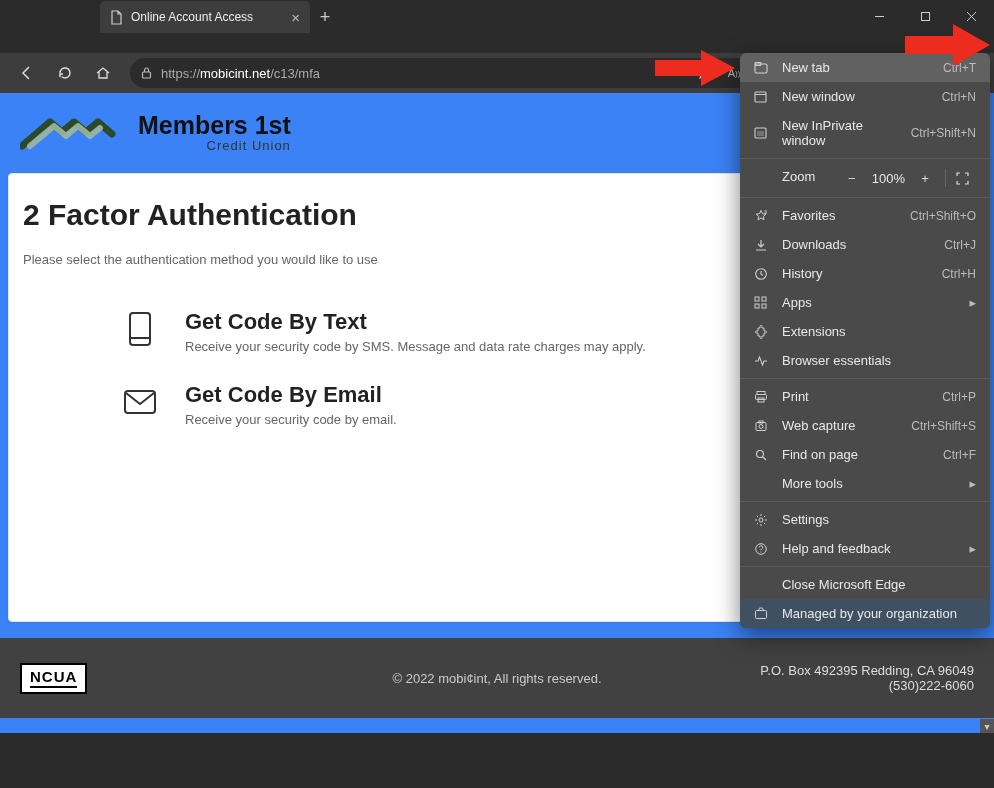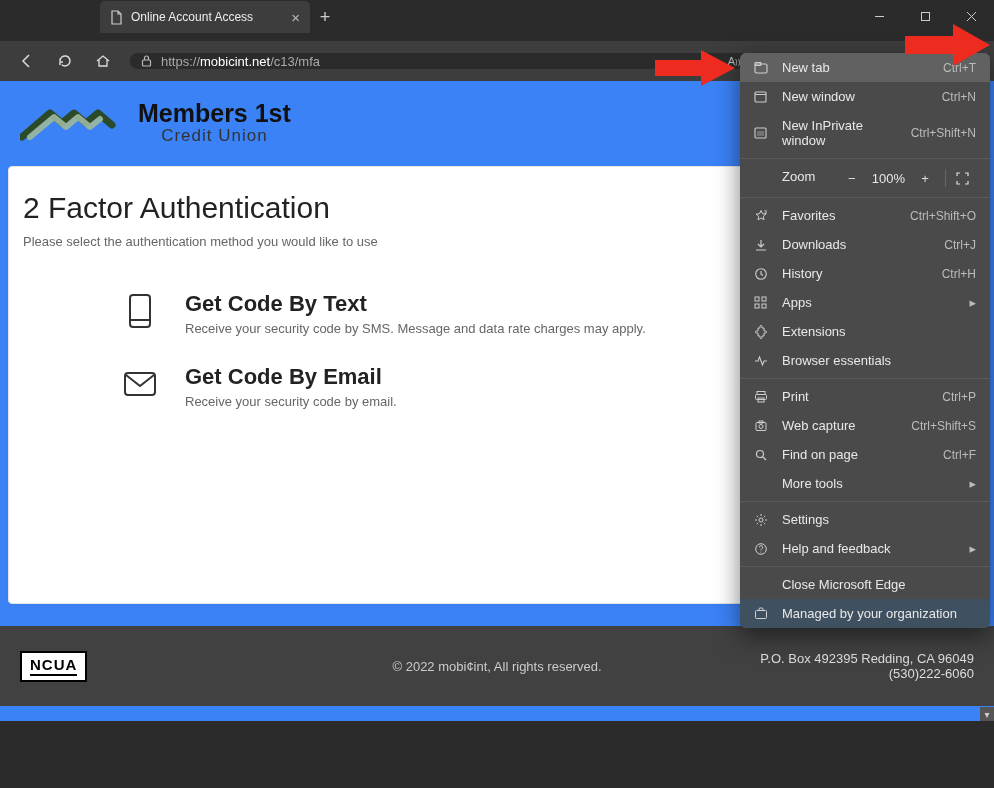--- a/index.html
+++ b/index.html
@@ -7,21 +7,21 @@
   font-family: "Segoe UI", Arial, sans-serif;
   background: #2b2b2b;
   width: 994px;
   height: 788px;
   overflow: hidden;
   position: relative;
   font-size: 13px;
 }
 .browser-top {
   background: #2b2b2b;
-  height: 41px;
+  height: 53px;
   position: relative;
 }
 .tab-row {
   display: flex;
   align-items: center;
   height: 34px;
   padding-left: 100px;
 }
 .tab {
   background: #3d3d3d;
@@ -58,21 +58,21 @@
   height: 30px;
   color: #ddd;
   display: flex;
   align-items: center;
   justify-content: center;
   border-radius: 4px;
 }
 .addr-bar {
   flex: 1;
   background: #2b2b2b;
-  height: 16px;
+  height: 30px;
   border-radius: 15px;
   display: flex;
   align-items: center;
   padding: 0 10px;
   color: #aaa;
   margin: 0 6px;
 }
 .addr-bar .lock { margin-right: 8px; }
 .addr-bar .url { color: #aaa; font-size: 13px;}
 .addr-bar .url .hl { color: #fff; }
@@ -85,35 +85,35 @@
   position: relative;
 }
 .logo-row {
   display: flex;
   align-items: center;
   padding: 18px 20px 12px 20px;
 }
 .logo-shape { width: 110px; height: 40px; margin-right: 8px; position:relative;}
 .logo-text { }
 .logo-text .t1 { font-size: 25px; font-weight: 800; letter-spacing: 0px; color:#111;}
-.logo-text .t2 { font-size: 17px; letter-spacing: 1px; color:#333; text-align:center; margin-top:-2px;}
+.logo-text .t2 { font-size: 13px; letter-spacing: 1px; color:#333; text-align:right; margin-top:-2px;}
 .panel {
   background: #fff;
   margin: 8px 8px;
   border: 1px solid #e5e5e5;
   border-radius: 4px;
   padding: 24px 14px 180px 14px;
   min-height: 420px;
   box-shadow: 0 1px 3px rgba(0,0,0,0.05);
 }
 .panel h1 {
   font-size: 30px;
-  font-weight: 400;
+  font-weight: 700;
   color: #222;
-  margin-bottom: 9px;
+  margin-bottom: 20px;
 }
 .panel .subtitle {
   color: #666; font-size: 13px; margin-bottom: 28px;
 }
 .method {
   display: flex;
   align-items: flex-start;
   padding: 14px 0 14px 100px;
   gap: 28px;
   cursor: pointer;

